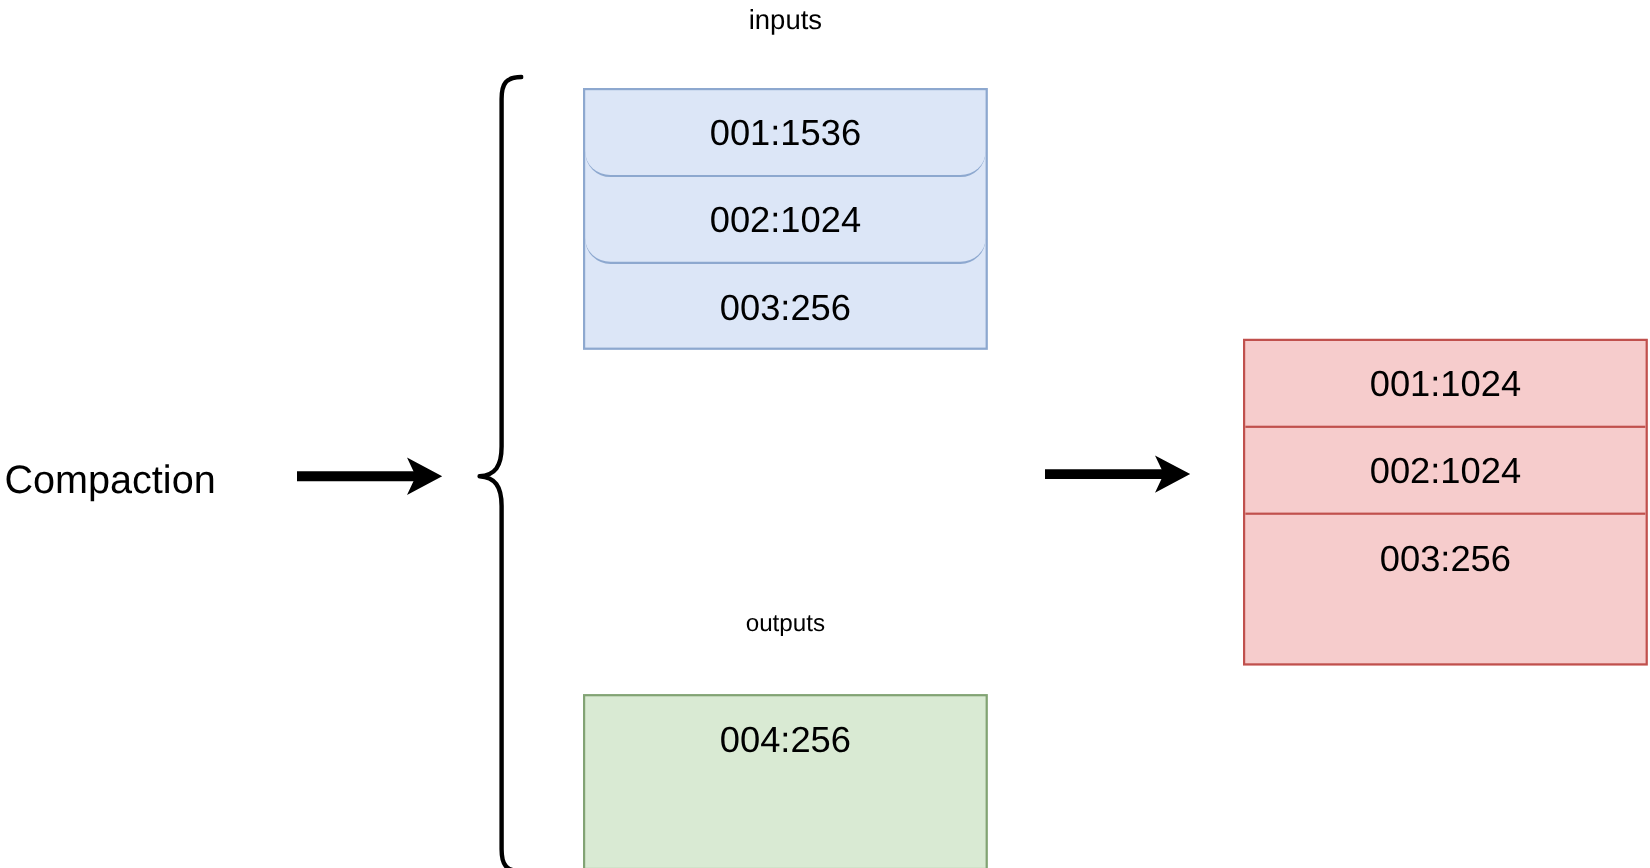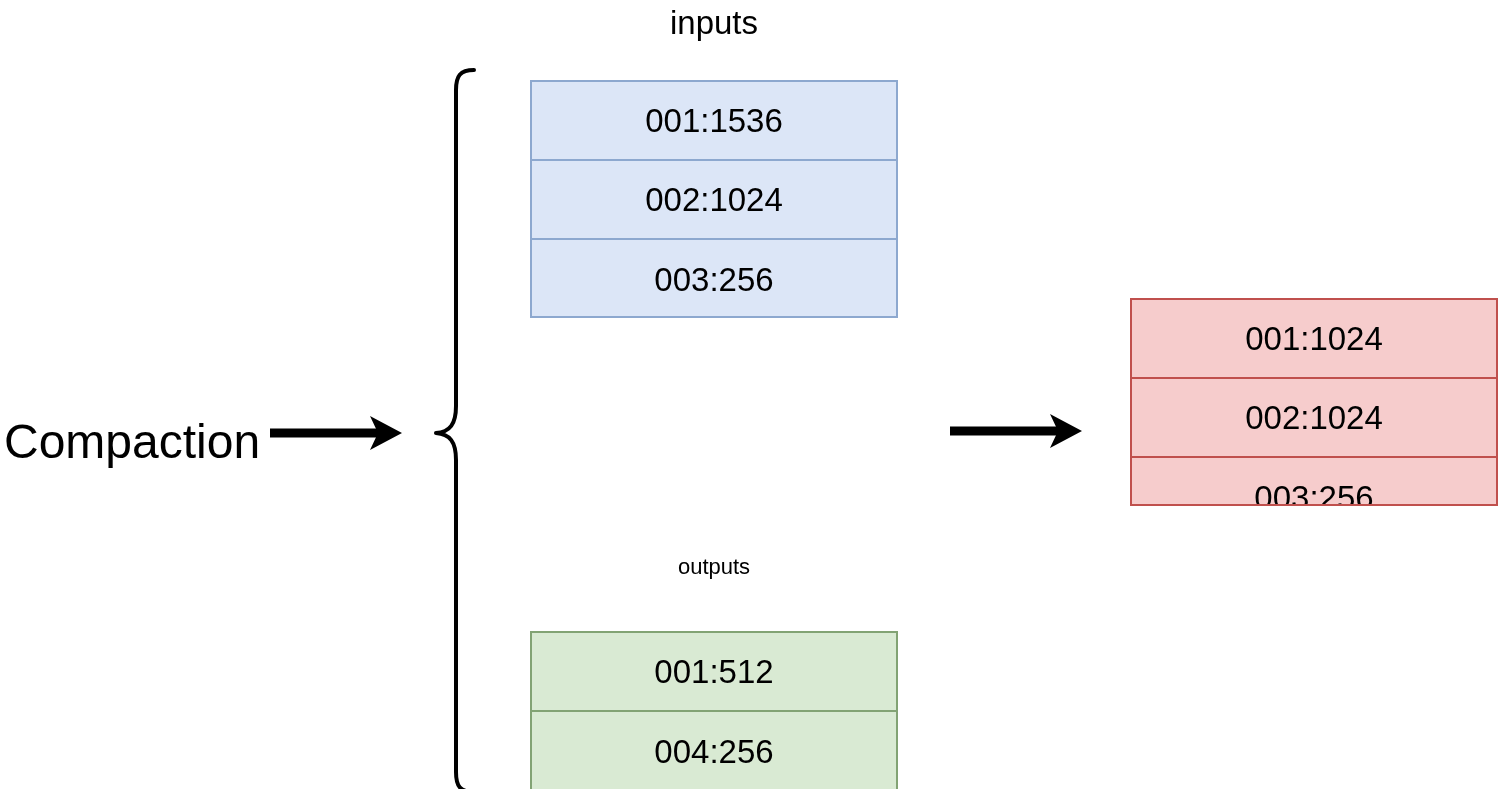--- a/index.html
+++ b/index.html
@@ -22,28 +22,28 @@
   
   .lbl {
     position: absolute;
     white-space: nowrap;
     color: #000000;
     line-height: 1;
   }
   #compaction-label {
     left: 4px;
     top: 418px;
-    font-size: 48px;
+    font-size: 36px;
   }
   #inputs-label {
     left: 530px;
     top: 6px;
     width: 368px;
     text-align: center;
-    font-size: 33px;
+    font-size: 25px;
   }
   #outputs-label {
     left: 530px;
     top: 556px;
     width: 368px;
     text-align: center;
     font-size: 22px;
   }
   #discardable-label {
     left: 1098px;
@@ -74,37 +74,37 @@
   }
 
   #inputs-box {
     left: 530px;
     top: 80px;
     width: 368px;
     height: 238px;
     background: #dce6f7;
     border-color: #8da8cf;
   }
-  #inputs-box .row { border-bottom-color: #8da8cf; }
+  #inputs-box .row { border-bottom-color: #8da8cf; border-radius: 23px; }
 
   #outputs-box {
     left: 530px;
     top: 631px;
     width: 368px;
     height: 160px;
     background: #d9ead3;
     border-color: #82a374;
   }
   #outputs-box .row { border-bottom-color: #82a374; }
 
   #discardable-box {
     left: 1130px;
-    top: 298px;
+    top: 308px;
     width: 368px;
-    height: 208px;
+    height: 297px;
     background: #f6cccc;
     border-color: #c0504d;
   }
   #discardable-box .row { border-bottom-color: #c0504d; }
 
   
   .connector {
     position: absolute;
   }
   #arrow-compaction-to-brace {
@@ -152,21 +152,20 @@
 
   <div class="box" id="inputs-box">
     <div class="row">001:1536</div>
     <div class="row">002:1024</div>
     <div class="row">003:256</div>
   </div>
 
   <div class="lbl" id="outputs-label">outputs</div>
 
   <div class="box" id="outputs-box">
-    <div class="row">001:512</div>
     <div class="row">004:256</div>
   </div>
 
   <svg class="connector" id="arrow-brace-to-discardable" viewBox="0 0 148 46">
     <line x1="8" y1="23" x2="118" y2="23" stroke="#000000" stroke-width="9"></line>
     <polygon points="108,6 140,23 108,40 116,23" fill="#000000"></polygon>
   </svg>
 
 
   <div class="box" id="discardable-box">

